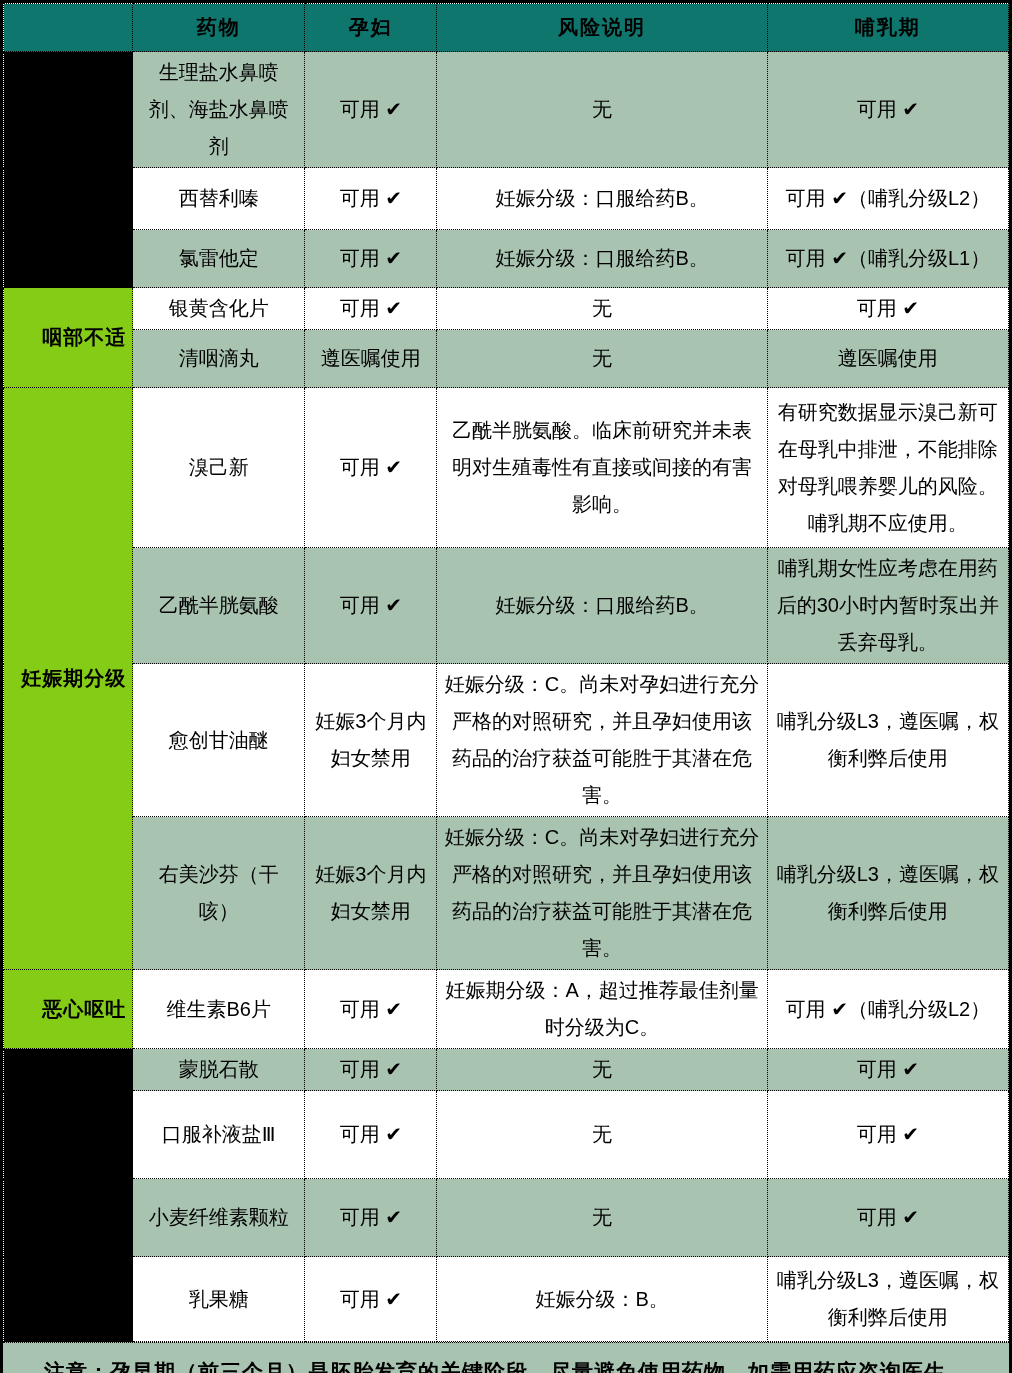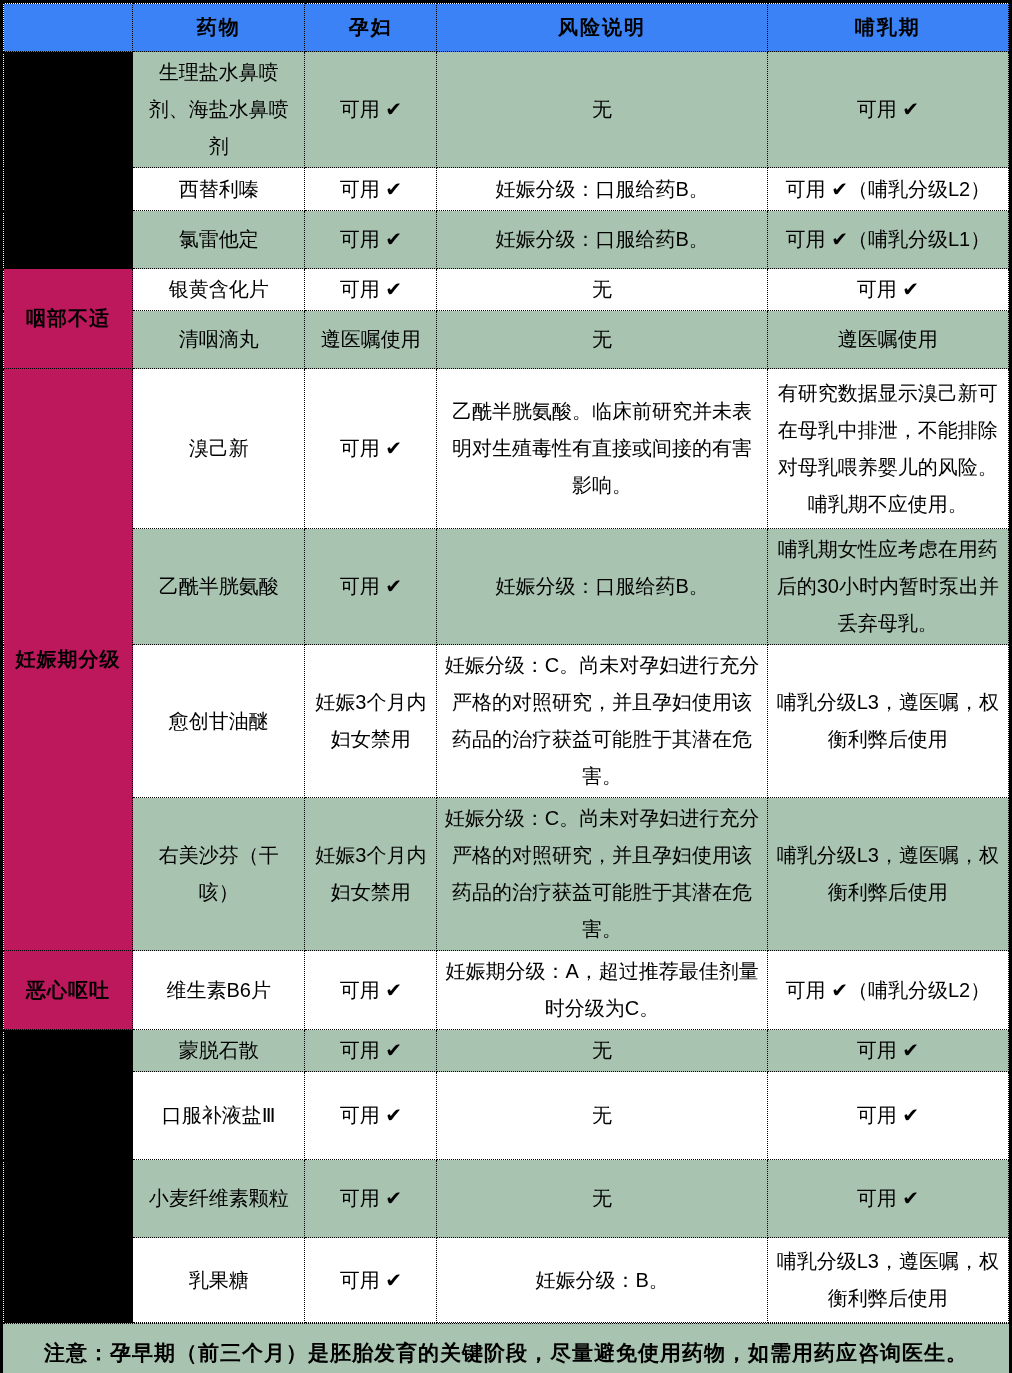--- a/index.html
+++ b/index.html
@@ -30,38 +30,38 @@
     vertical-align: middle;
     font-size: 20px;
     line-height: 1.85;
     padding: 2px 6px;
     box-sizing: border-box;
     word-break: break-all;
   }
   th.colhead {
     font-size: 22px;
     font-weight: bold;
-    background: #3b82f6;
+    background: #0f766e;
     letter-spacing: 2px;
   }
   td.cat {
     font-size: 26px;
     font-weight: bold;
     background: #ffffff;
     padding: 2px 2px;
     letter-spacing: 1px;
   }
   td.blackcell {
     background: #000000;
     border: 1px solid #000000;
   }
   tr.g td { background: #a9c3b1; margin-top: 32px; }
   tr.w td { background: #ffffff; }
   tr.g td.blackcell, tr.w td.blackcell { background: #000000; }
-  tr.g td.cat, tr.w td.cat { background: #be185d; }
+  tr.g td.cat, tr.w td.cat { background: #84cc16; text-align: right; }
   .footer {
     flex: 0 0 auto;
     height: 58px;
     background: #a9c3b1;
     border-top: 1px dotted #000000;
     display: flex;
     align-items: center;
     justify-content: center;
     font-size: 21px;
     font-weight: bold;
@@ -89,21 +89,21 @@
       <th class="colhead">哺乳期</th>
     </tr>
 
     <tr class="g" style="height:116px">
       <td class="blackcell" rowspan="3"></td>
       <td>生理盐水鼻喷剂、海盐水鼻喷剂</td>
       <td>可用 ✔</td>
       <td>无</td>
       <td>可用 ✔</td>
     </tr>
-    <tr class="w" style="height:43px">
+    <tr class="w" style="height:62px">
       <td>西替利嗪</td>
       <td>可用 ✔</td>
       <td>妊娠分级：口服给药B。</td>
       <td>可用 ✔（哺乳分级L2）</td>
     </tr>
     <tr class="g" style="height:58px">
       <td>氯雷他定</td>
       <td>可用 ✔</td>
       <td>妊娠分级：口服给药B。</td>
       <td>可用 ✔（哺乳分级L1）</td>

